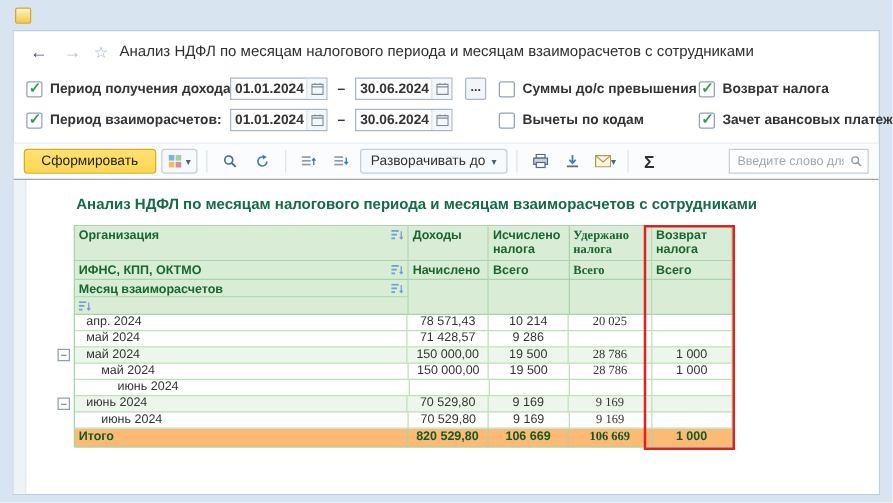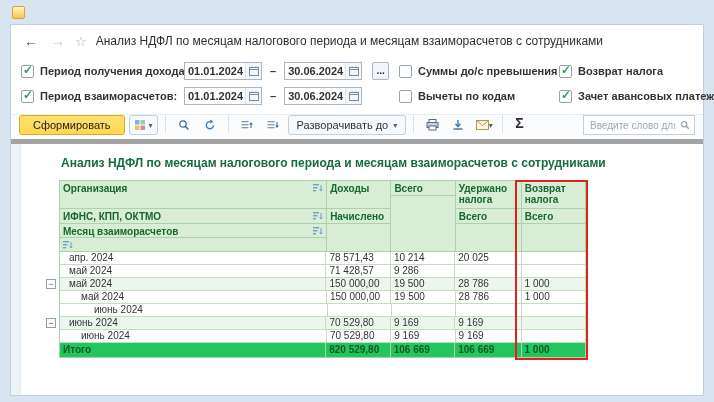--- a/index.html
+++ b/index.html
@@ -36,22 +36,22 @@
   .flabel.w138 { width:138px; }
   .date-field { display:flex; align-items:center; height:18px; border:1px solid #a9b7c5; background:#fff; }
   .date-value { font-size:11px; width:60px; padding:0 3px; }
   .cal-btn { width:16px; height:100%; display:flex; align-items:center; justify-content:center;
     border-left:1px solid #dbe3ea; background:#f4f8fb; }
   .dash { font-size:11px; margin:0 2px; }
   .more-btn { width:26px; height:18px; border:1px solid #a9b7c5; background:#f2f6fa; border-radius:2px;
     font-size:10px; line-height:15px; text-align:center; margin-left:4px; }
 
   
-  .toolbar { height:30px; display:flex; align-items:flex-start; gap:4px; padding:0 8px;
-    background:#fbfcfe; border-top:1px solid #e7edf3; border-bottom:5px solid #a3a3a3; flex:0 0 auto; }
+  .toolbar { height:30px; display:flex; align-items:center; gap:4px; padding:0 8px;
+    background:#fbfcfe; border-top:1px solid #e7edf3; border-bottom:1px solid #a3a3a3; flex:0 0 auto; }
   .btn-yellow { background:linear-gradient(#ffe273,#ffd64f); border:1px solid #d8ad20; border-radius:3px;
     font-size:11px; padding:3px 13px; color:#222; }
   .btn { background:#f7fafc; border:1px solid #c3cfdb; border-radius:3px; font-size:11px;
     padding:3px 8px; color:#333; display:flex; align-items:center; gap:5px; }
   .icon-btn { width:22px; height:20px; display:flex; align-items:center; justify-content:center; border-radius:3px; }
   .icon-btn.bordered { border:1px solid #c3cfdb; background:#f7fafc; width:auto; padding:0 4px; gap:3px; }
   .caret { font-size:8px; color:#50617a; }
   .sep { width:1px; height:18px; background:#dbe4ec; margin:0 3px; }
   .sigma { font-size:14px; font-weight:bold; color:#2f2f2f; padding:0 5px; }
   .search-box { margin-left:auto; width:112px; height:20px; border:1px solid #c3cfdb; background:#fff;
@@ -61,37 +61,37 @@
   .search-box input::placeholder { color:#9aa7b4; }
 
   
   .report-area { flex:1; display:flex; background:#fff; overflow:hidden; }
   .r-strip { width:10px; background:#eef3f8; border-right:1px solid #e3eaf1; flex:0 0 auto; }
   .r-gutter { width:30px; flex:0 0 auto; }
   .r-content { flex:1; padding:8px 0 0 8px; position:relative; }
   .report-title { font-size:12px; font-weight:bold; color:#156b44; margin:4px 0 10px 2px; white-space:nowrap; }
 
   .rtable { position:relative; width:527px; border-top:1px solid #a9d3a9; border-left:1px solid #a9d3a9; }
-  .w1{width:291px;justify-content:flex-end;} .w2{width:70px;} .w3{width:70px;} .w4{width:72px;} .w5{width:70px;}
+  .w1{width:291px;justify-content:flex-end;} .w2{width:70px;} .w3{width:70px;} .w4{width:72px;font-family:Liberation Serif, serif;} .w5{width:70px;}
   .hrow { display:flex; }
   .hcol { display:flex; flex-direction:column; }
   .hc { background:#d8ecd6; border-right:1px solid #a9d3a9; border-bottom:1px solid #a9d3a9;
     color:#17672c; font-weight:bold; font-size:10px; line-height:11px; padding:2px 3px;
     display:flex; align-items:flex-start; justify-content:space-between; overflow:hidden; }
   .hc.h28{height:28px;} .hc.h15{height:15px;} .hc.h14{height:14px;} .hc.fill{flex:1;}
   .hc .sort { flex:0 0 auto; margin-top:1px; }
 
   .drow { display:flex; height:13px; font-size:10px; }
   .drow.group { background:#ecf6ec; }
-  .drow.total { height:15px; background:#22c55e; font-weight:bold; color:#0e5a28; font-size:10px; }
+  .drow.total { height:15px; background:#fdba74; font-weight:bold; color:#0e5a28; font-size:10px; }
   .dc { border-right:1px solid #bfe0bb; border-bottom:1px solid #bfe0bb; line-height:12px;
     padding:0 3px; white-space:nowrap; overflow:visible; }
   .drow.total .dc { line-height:14px; border-color:#a9d3a9; }
   .dc.lbl { position:relative; }
-  .dc.num { text-align:left; }
+  .dc.num { text-align:center; }
   .pad0{padding-left:3px;} .pad1{padding-left:9px;} .pad2{padding-left:21px;} .pad3{padding-left:34px;}
   .expander { position:absolute; left:-14px; top:1px; width:10px; height:10px;
     border:1px solid #8fa0ae; background:#fff; font-size:9px; line-height:8px; text-align:center;
     color:#44566a; }
   .red-overlay { position:absolute; left:455px; top:-1px; width:73px; height:180px;
     border:2px solid #df221b; pointer-events:none; }
 </style>
 </head>
 <body>
 
@@ -308,20 +308,21 @@
                     <path d="M8 1 V7 M6.8 5.4 L8 7 L9.2 5.4" stroke="#6f9fd0" fill="none"></path>
                   </svg></span>
             </div>
           </div>
           <div class="hcol w2">
             <div class="hc h28">Доходы</div>
             <div class="hc h15">Начислено</div>
             <div class="hc fill"></div>
           </div>
           <div class="hcol w3">
+            <div class="hc h28">Исчислено налога</div>
             <div class="hc h15">Всего</div>
             <div class="hc fill"></div>
           </div>
           <div class="hcol w4">
             <div class="hc h28">Удержано налога</div>
             <div class="hc h15">Всего</div>
             <div class="hc fill"></div>
           </div>
           <div class="hcol w5">
             <div class="hc h28">Возврат налога</div>

